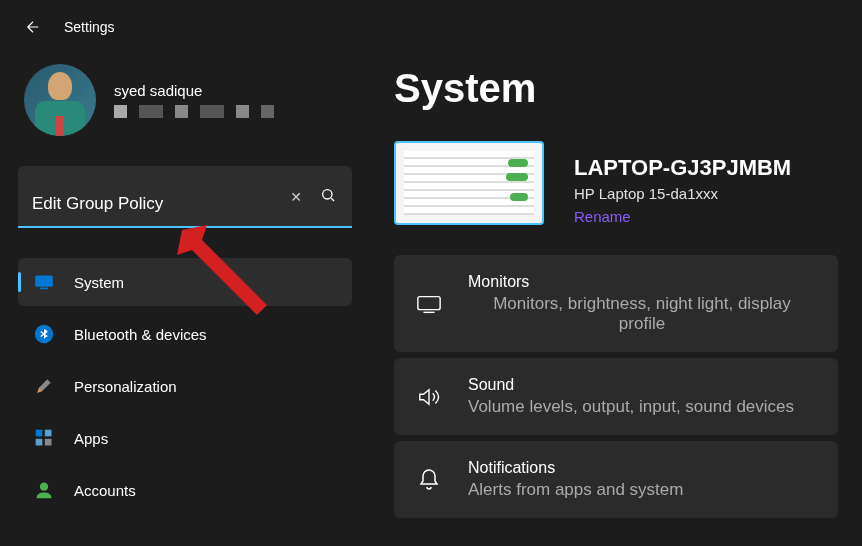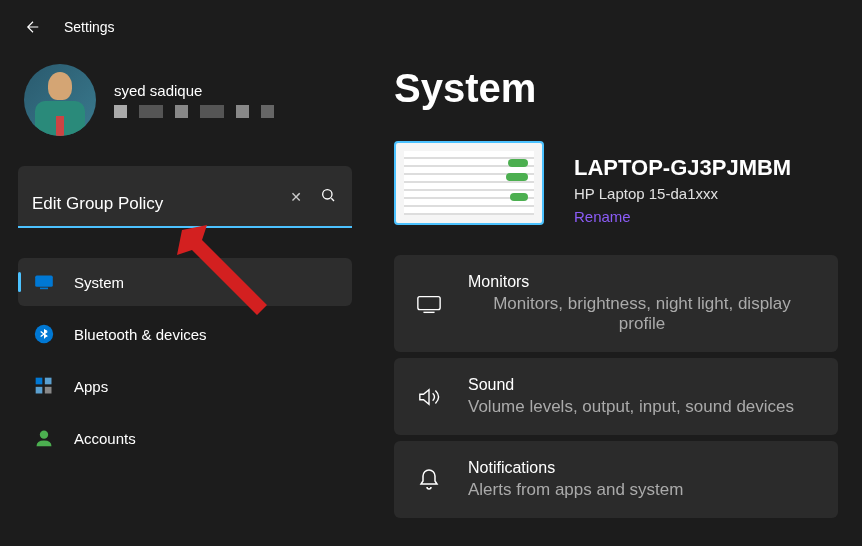--- a/index.html
+++ b/index.html
@@ -101,20 +101,29 @@
             <circle cx="12" cy="12" r="11" fill="#0078d4"></circle>
             <path d="M12 6v12l4-4-4-2 4-4-4-2z" fill="#fff"></path>
             <path d="M8 9l8 6M8 15l8-6" stroke="#fff" stroke-width="1.5"></path>
           </svg>
         </span>
       <span>Bluetooth &amp; devices</span>
     </div>
     <div class="nav-item">
       <span class="nav-icon">
           <svg width="20" height="20" viewBox="0 0 24 24">
+            <path d="M4 20l2-6 10-10 4 4-10 10-6 2z" fill="#888"></path>
+            <path d="M4 20l2-6 4 4-6 2z" fill="#d4915c"></path>
+          </svg>
+        </span>
+      <span>Personalization</span>
+    </div>
+    <div class="nav-item">
+      <span class="nav-icon">
+          <svg width="20" height="20" viewBox="0 0 24 24">
             <rect x="2" y="2" width="8" height="8" fill="#0078d4"></rect>
             <rect x="13" y="2" width="8" height="8" fill="#5ba0d0"></rect>
             <rect x="2" y="13" width="8" height="8" fill="#5ba0d0"></rect>
             <rect x="13" y="13" width="8" height="8" fill="#888"></rect>
           </svg>
         </span>
       <span>Apps</span>
     </div>
     <div class="nav-item">
       <span class="nav-icon">

